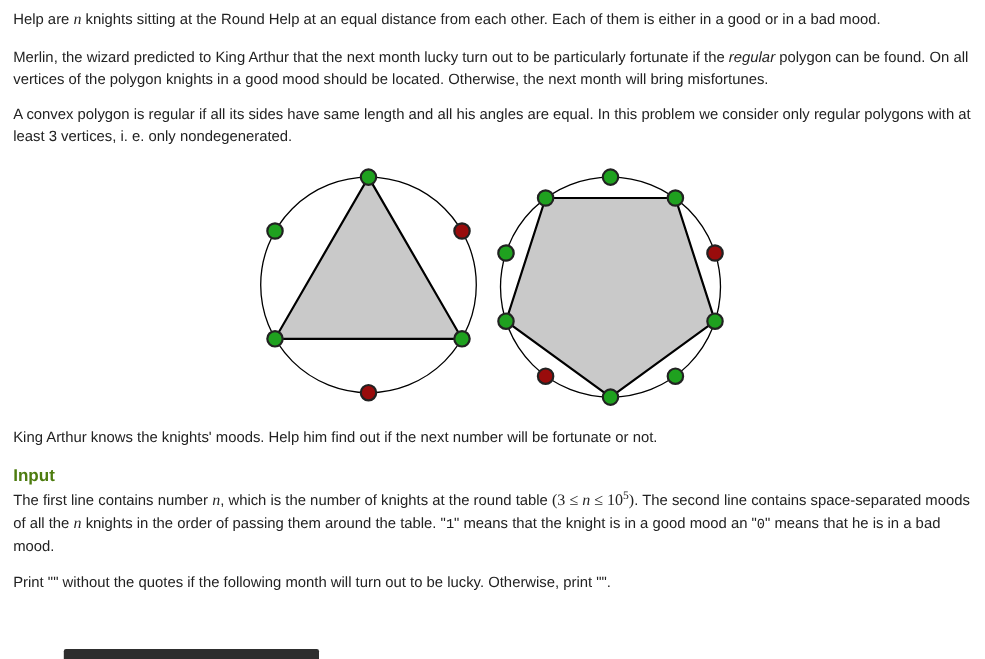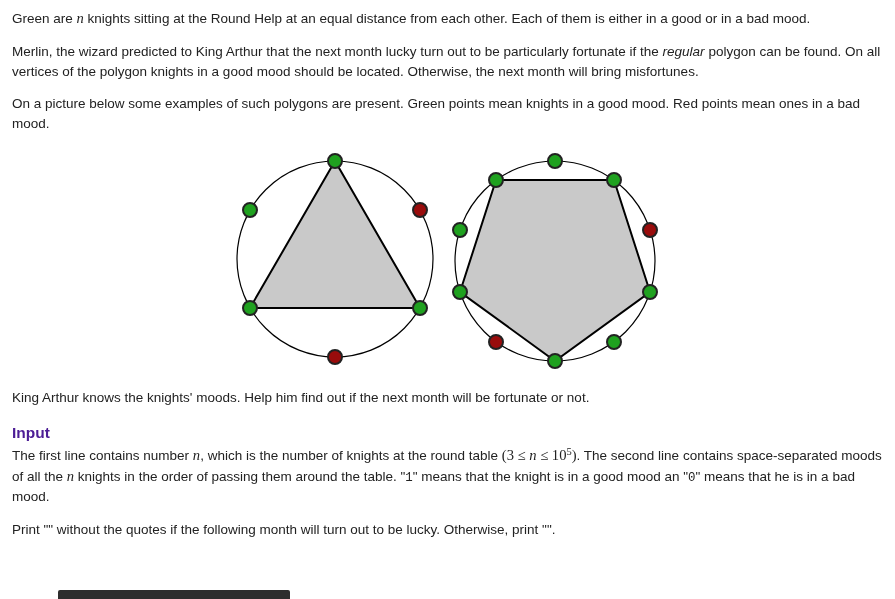--- a/index.html
+++ b/index.html
@@ -3,40 +3,40 @@
 <meta charset="utf-8">
 <style>
   html,body{margin:0;padding:0;}
   body{
     width:895px;height:599px;overflow:hidden;position:relative;
     background:#ffffff;color:#222;
     font-family:"Liberation Sans","DejaVu Sans",sans-serif;
   }
   .page{padding:8px 12px 0 12px;}
   p.stmt{margin:0 0 13px 0;font-size:13.5px;line-height:1.45;}
-  .section-title{font-size:15.5px;font-weight:bold;color:#4c1d95;margin:16px 0 3px 0;}
+  .section-title{font-size:15.5px;font-weight:bold;color:#4d7c0f;margin:16px 0 3px 0;}
   .seg-i{font-style:italic;text-align:right;}
   .seg-tt{font-family:"Liberation Mono","DejaVu Sans Mono",monospace;font-size:0.92em;}
   .seg-mi{font-family:"Liberation Serif","DejaVu Serif",serif;font-style:italic;font-size:1.08em;}
   .seg-mr{font-family:"Liberation Serif","DejaVu Serif",serif;font-size:1.08em;}
   .seg-sup{font-family:"Liberation Serif","DejaVu Serif",serif;font-size:0.78em;vertical-align:super;line-height:0;}
   .figure{margin:6px 0 10px 213px;height:232px;}
   .dark-bar{
     position:absolute;left:58px;top:590px;width:232px;height:9px;
     background:#2e2e2e;border-radius:2px 2px 0 0;
   }
 </style>
 </head>
 <body>
 
 <div class="page">
 
-  <p class="stmt"><span>Green are </span><span class="seg-mi">n</span><span> knights sitting at the Round Help at an equal distance from each other. Each of them is either in a good or in a bad mood.</span></p>
+  <p class="stmt"><span>Help are </span><span class="seg-mi">n</span><span> knights sitting at the Round Help at an equal distance from each other. Each of them is either in a good or in a bad mood.</span></p>
   <p class="stmt"><span>Merlin, the wizard predicted to King Arthur that the next month lucky turn out to be particularly fortunate if the </span><span class="seg-i">regular</span><span> polygon can be found. On all vertices of the polygon knights in a good mood should be located. Otherwise, the next month will bring misfortunes.</span></p>
-  <p class="stmt"><span>On a picture below some examples of such polygons are present. Green points mean knights in a good mood. Red points mean ones in a bad mood.</span></p>
+  <p class="stmt"><span>A convex polygon is regular if all its sides have same length and all his angles are equal. In this problem we consider only regular polygons with at least 3 vertices, i. e. only nondegenerated.</span></p>
 
   <div class="figure">
     <svg id="fig" width="450" height="232" viewBox="0 0 450 232">
         <circle cx="110" cy="113" r="98" fill="none" stroke="#000000" stroke-width="1.2"></circle>
         <polygon points="110,15 195,162 25,162" fill="#c9c9c9" stroke="#000000" stroke-width="2"></polygon>
         <circle cx="110" cy="15" r="7" fill="#1fa11f" stroke="#222222" stroke-width="2"></circle>
         <circle cx="195" cy="64" r="7" fill="#990c0c" stroke="#222222" stroke-width="2"></circle>
         <circle cx="195" cy="162" r="7" fill="#1fa11f" stroke="#222222" stroke-width="2"></circle>
         <circle cx="110" cy="211" r="7" fill="#990c0c" stroke="#222222" stroke-width="2"></circle>
         <circle cx="25" cy="162" r="7" fill="#1fa11f" stroke="#222222" stroke-width="2"></circle>
@@ -49,21 +49,21 @@
         <circle cx="425" cy="146" r="7" fill="#1fa11f" stroke="#222222" stroke-width="2"></circle>
         <circle cx="389" cy="196" r="7" fill="#1fa11f" stroke="#222222" stroke-width="2"></circle>
         <circle cx="330" cy="215" r="7" fill="#1fa11f" stroke="#222222" stroke-width="2"></circle>
         <circle cx="271" cy="196" r="7" fill="#990c0c" stroke="#222222" stroke-width="2"></circle>
         <circle cx="235" cy="146" r="7" fill="#1fa11f" stroke="#222222" stroke-width="2"></circle>
         <circle cx="235" cy="84" r="7" fill="#1fa11f" stroke="#222222" stroke-width="2"></circle>
         <circle cx="271" cy="34" r="7" fill="#1fa11f" stroke="#222222" stroke-width="2"></circle>
       </svg>
   </div>
 
-  <p class="stmt"><span>King Arthur knows the knights' moods. Help him find out if the next month will be fortunate or not.</span></p>
+  <p class="stmt"><span>King Arthur knows the knights' moods. Help him find out if the next number will be fortunate or not.</span></p>
 
   <div class="section-title">Input</div>
   <p class="stmt"><span>The first line contains number </span><span class="seg-mi">n</span><span>, which is the number of knights at the round table </span><span class="seg-mr">(3 ≤ </span><span class="seg-mi">n</span><span class="seg-mr"> ≤ 10</span><span class="seg-sup">5</span><span class="seg-mr">)</span><span>. The second line contains space-separated moods of all the </span><span class="seg-mi">n</span><span> knights in the order of passing them around the table. "</span><span class="seg-tt">1</span><span>" means that the knight is in a good mood an "</span><span class="seg-tt">0</span><span>" means that he is in a bad mood.</span></p>
 
   <p class="stmt"><span>Print "</span><span>" without the quotes if the following month will turn out to be lucky. Otherwise, print "</span><span>".</span></p>
 
 </div>
 
 <div class="dark-bar"></div>
 

